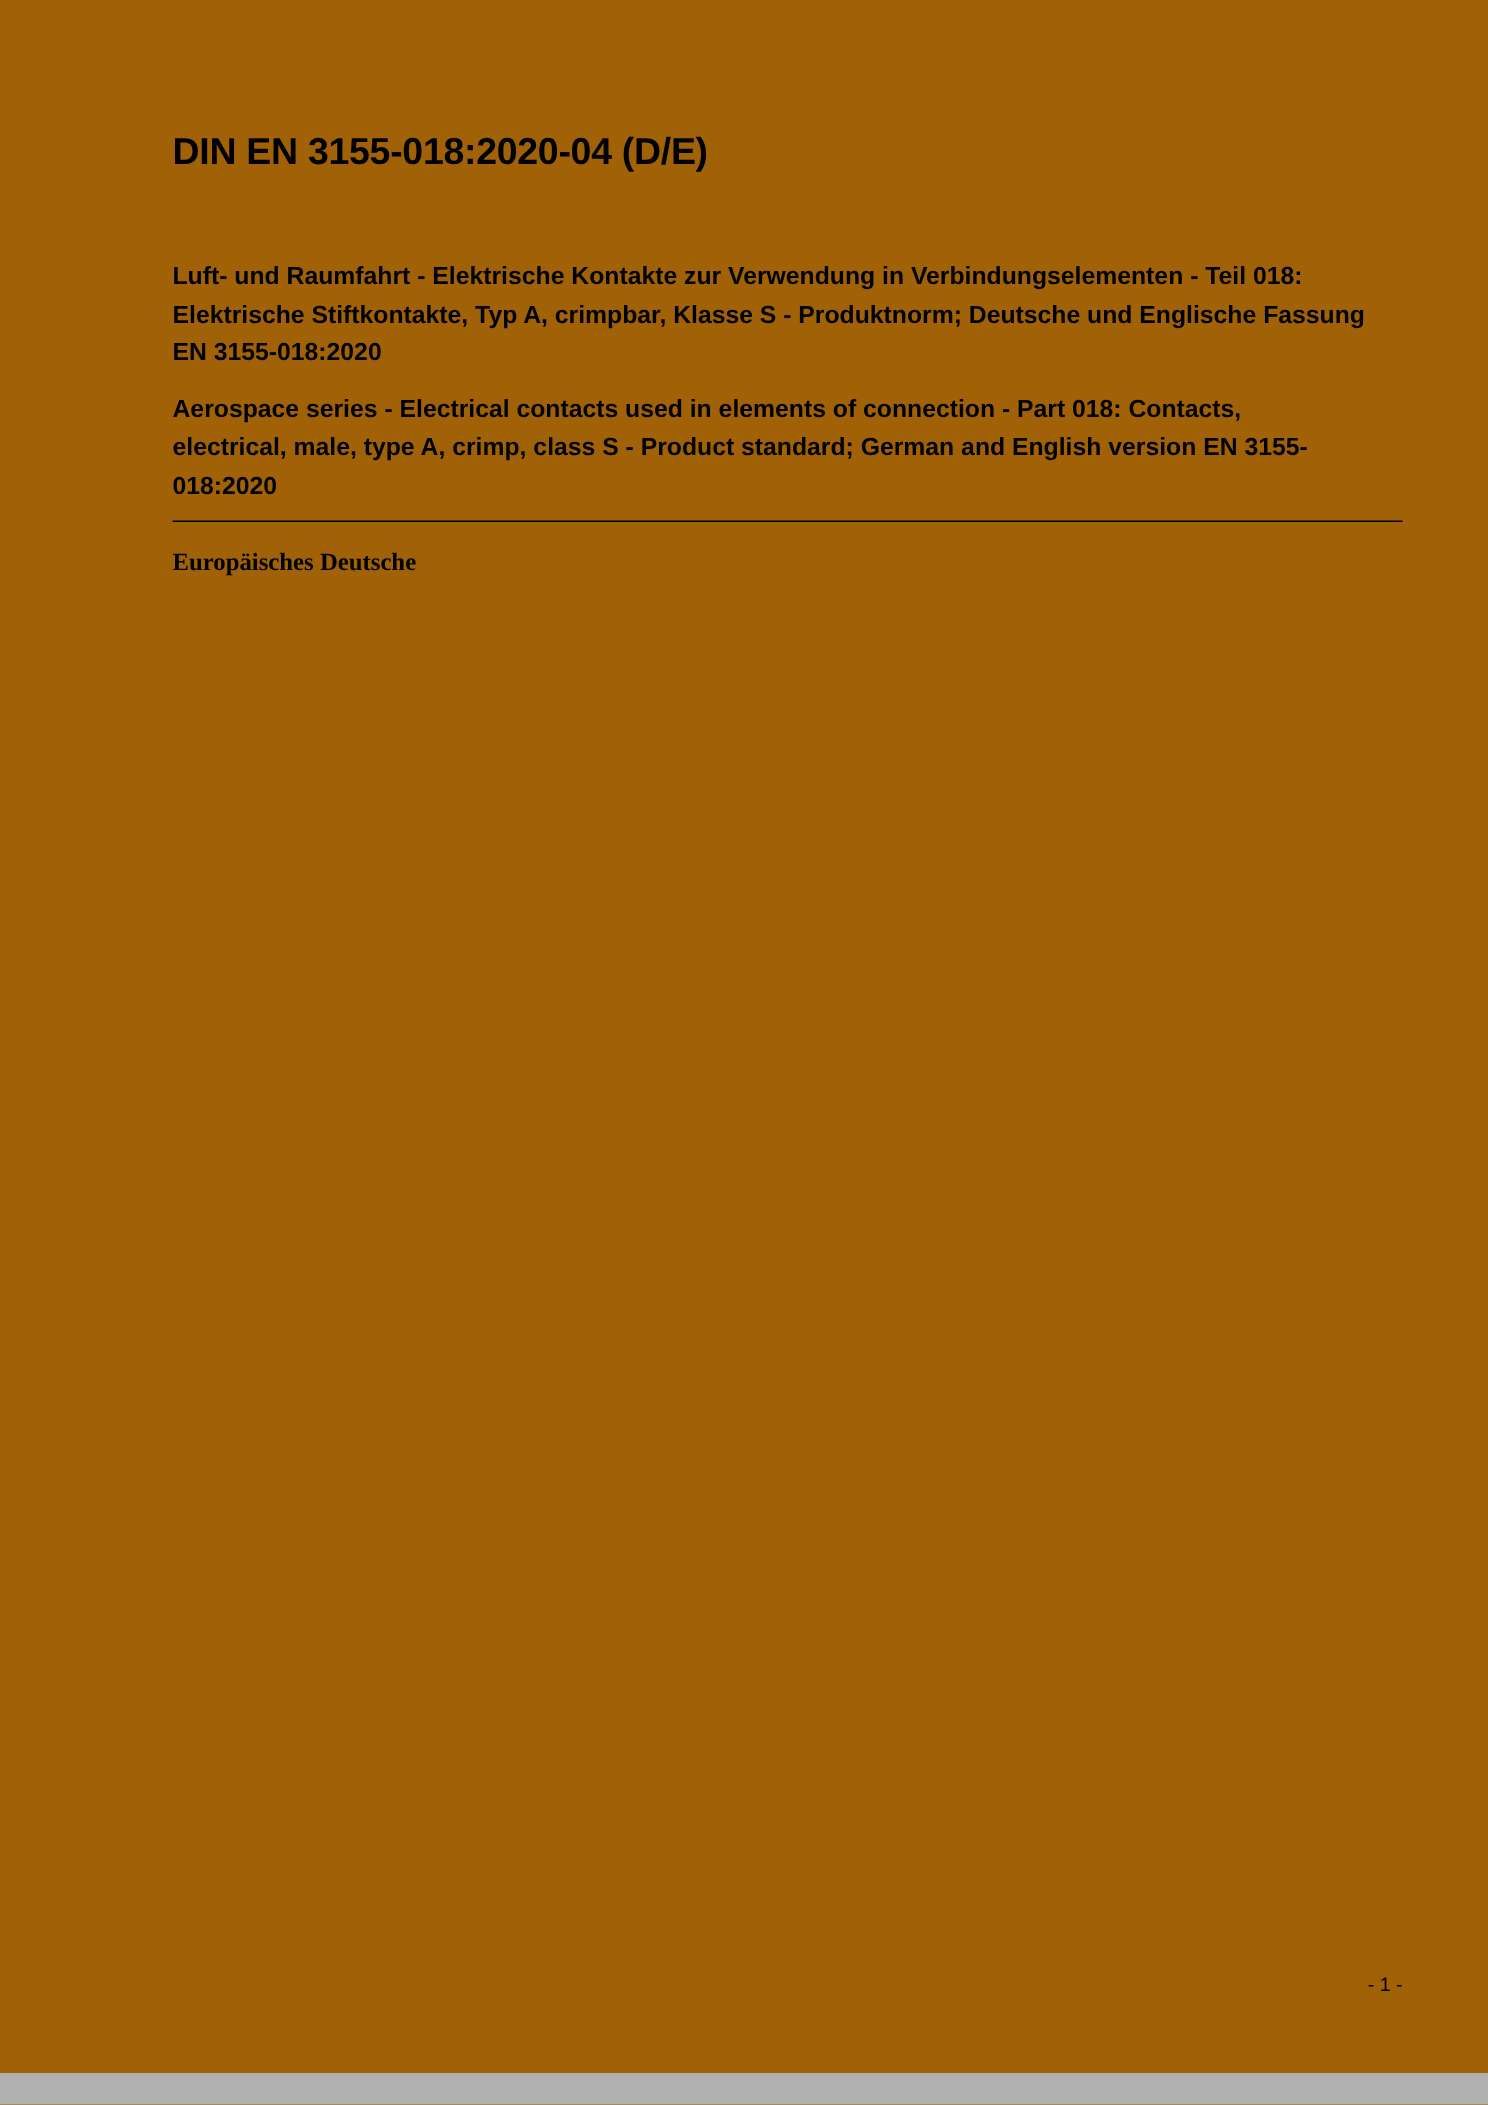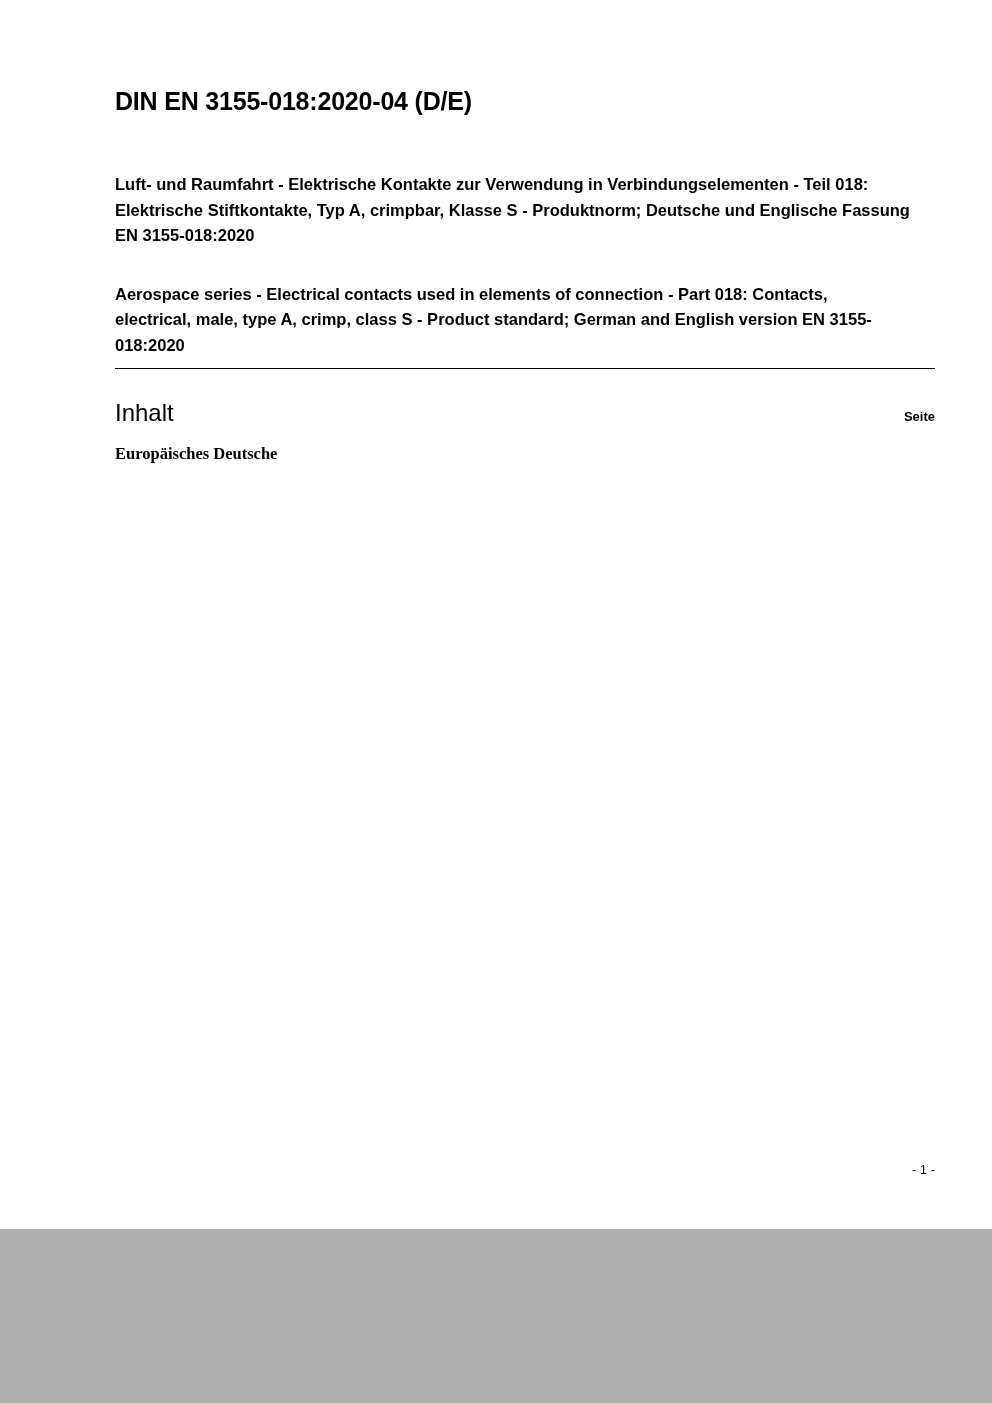--- a/index.html
+++ b/index.html
@@ -2,22 +2,22 @@
 <html><head>
 <meta charset="utf-8">
 <style>
   html, body {
     margin: 0;
     padding: 0;
     background: #b0b0b0;
   }
   .page {
     width: 992px;
-    height: 1229px;
-    background: #ffffff;
+    height: 1382px;
+    background: #a16207;
     margin: 0 auto;
     position: relative;
     box-sizing: border-box;
     overflow: hidden;
     font-family: "Liberation Serif", serif;
     color: #000;
   }
   .content {
     position: absolute;
     left: 115px;
@@ -40,21 +40,21 @@
     font-size: 16.5px;
     line-height: 1.55;
     margin-top: 56px;
     width: 810px;
   }
   .title-en {
     font-family: "Liberation Sans", sans-serif;
     font-weight: bold;
     font-size: 16.5px;
     line-height: 1.55;
-    margin-top: 33px;
+    margin-top: 12px;
     width: 790px;
   }
   .rule {
     border: 0;
     border-top: 1px solid #000;
     margin: 10px 0 0 0;
     width: 820px;
   }
 
   
@@ -130,24 +130,20 @@
   <div class="content">
 
     <div class="doc-number">DIN EN 3155-018:2020-04 (D/E)</div>
 
     <div class="title-de">Luft- und Raumfahrt - Elektrische Kontakte zur Verwendung in Verbindungselementen - Teil 018: Elektrische Stiftkontakte, Typ A, crimpbar, Klasse S - Produktnorm; Deutsche und Englische Fassung EN 3155-018:2020</div>
 
     <div class="title-en">Aerospace series - Electrical contacts used in elements of connection - Part 018: Contacts, electrical, male, type A, crimp, class S - Product standard; German and English version EN 3155-018:2020</div>
 
     <hr class="rule">
 
-    <div class="toc-head">
-      <div class="h-left">Inhalt</div>
-      <div class="h-right">Seite</div>
-    </div>
 
     <div class="toc" id="toc-de">
         <div class="toc-row bold noindent">
           <span class="num"></span>
           <span class="label">Europäisches Deutsche</span>
           <span class="dots">........................................................................................................................................................................................................</span>
           <span class="page">3</span>
         </div>
       </div>
 

